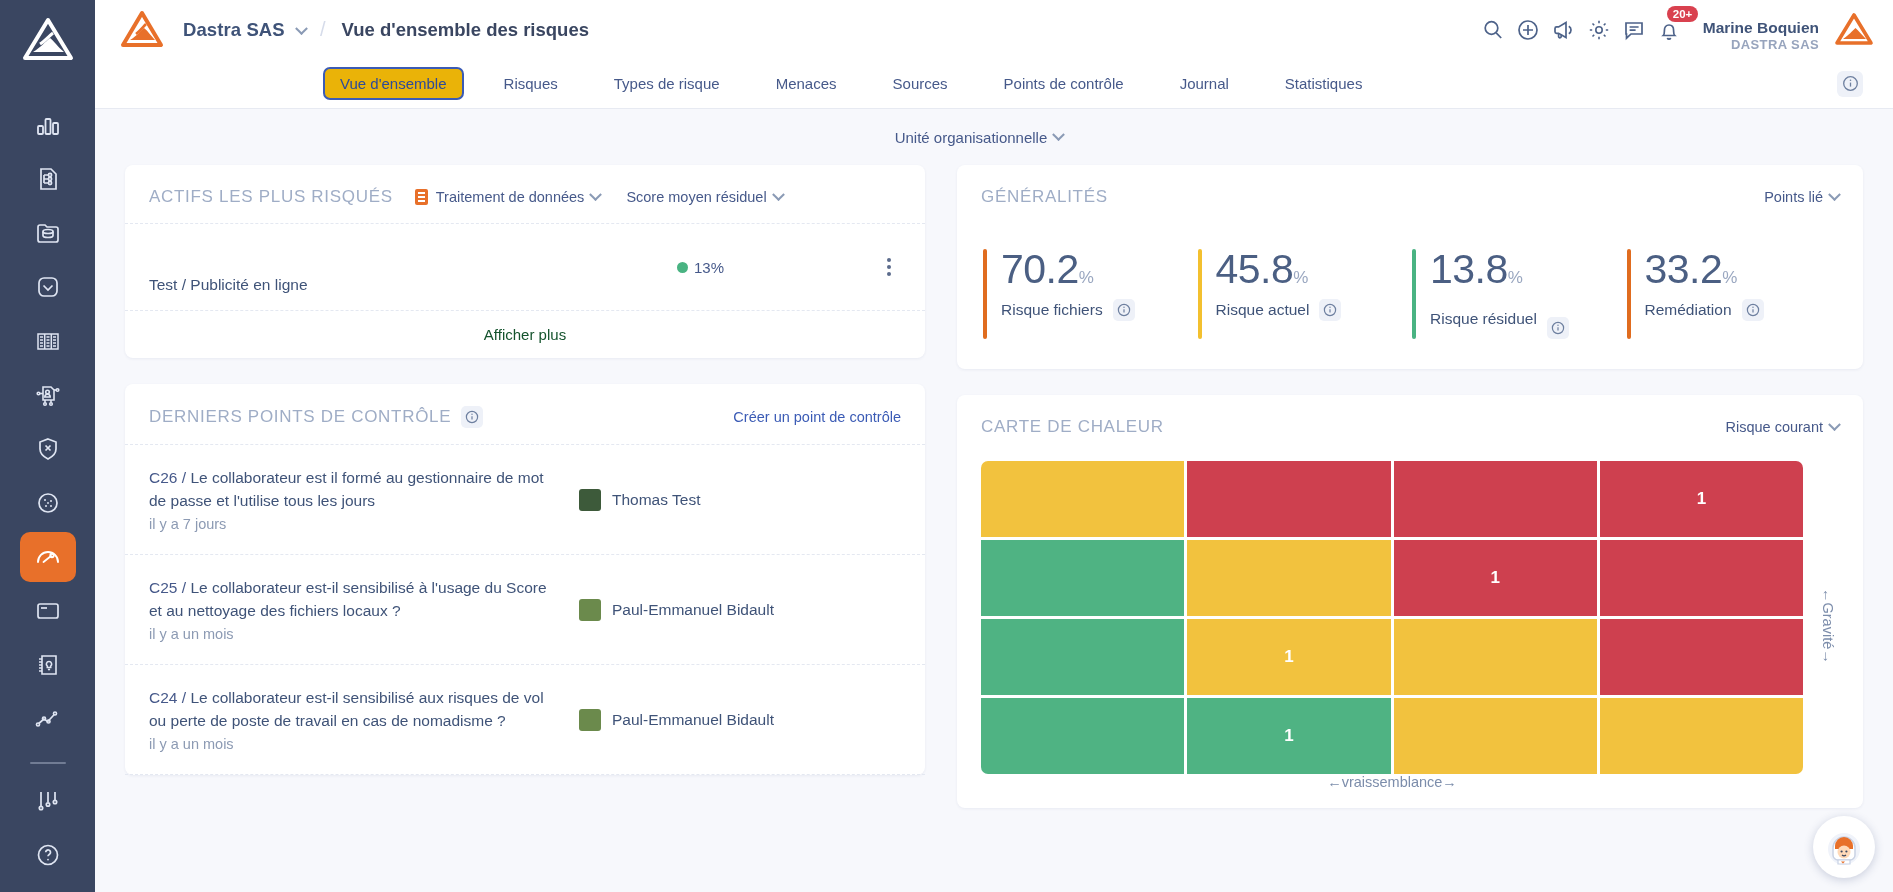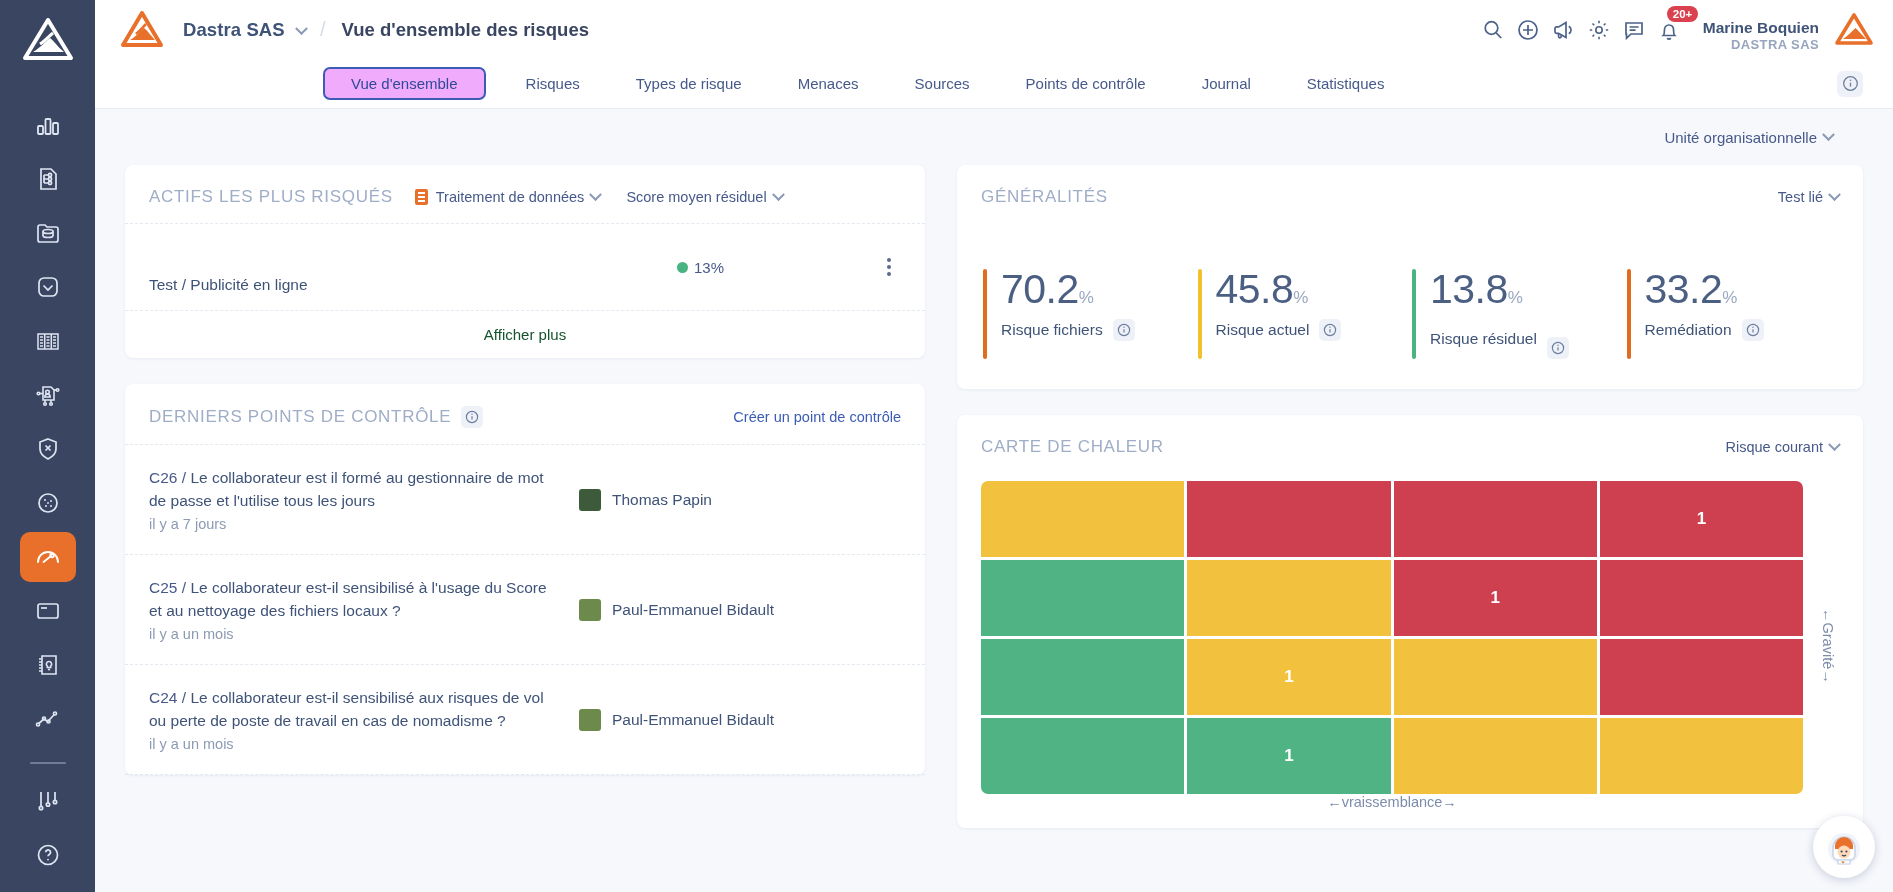--- a/index.html
+++ b/index.html
@@ -67,32 +67,32 @@
   .tabbar {
     height: 50px; background: #fff; display: flex; align-items: center;
     border-bottom: 1px solid #e7eaf2; padding-left: 228px; position: relative;
     flex: 0 0 50px;
   }
   .tab {
     font-size: 15px; color: #46598a; padding: 7px 16px; cursor: pointer;
     white-space: nowrap; margin-right: 24px; border-radius: 7px;
   }
   .tab.active {
-    border: 2px solid #3b5bb5; background: #f0abfc; color: #2d4a9a;
-    font-weight: 400; padding: 6px 26px;
+    border: 2px solid #3b5bb5; background: #eab308; color: #2d4a9a;
+    font-weight: 400; padding: 6px 15px;
   }
   .tab-info {
     position: absolute; right: 30px; width: 26px; height: 26px;
     border-radius: 6px; background: #eef1f8;
     display: flex; align-items: center; justify-content: center; cursor: pointer;
   }
 
   
   .content { flex: 1; overflow: hidden; padding: 0 30px; }
-  .filterrow { height: 56px; display: flex; align-items: center; justify-content: flex-end; }
+  .filterrow { height: 56px; display: flex; align-items: center; justify-content: center; }
   .filter-btn { font-size: 15px; color: #46598a; cursor: pointer; display: flex; align-items: center; margin-right: 30px; }
 
   .cols { display: flex; gap: 32px; }
   .col-left { width: 800px; flex: 0 0 800px; }
   .col-right { flex: 1; }
 
   .card { background: #fff; border-radius: 8px; box-shadow: 0 1px 3px rgba(40,60,110,.07); margin-bottom: 26px; }
   .card-head {
     display: flex; align-items: center; padding: 22px 24px 16px 24px;
     border-bottom: 1px dashed #e4e8f1;
@@ -132,21 +132,21 @@
   .cp-text { width: 400px; flex: 0 0 400px; }
   .cp-title { font-size: 15.5px; color: #3f5378; line-height: 1.48; }
   .cp-code { color: #46598a; }
   .cp-ago { font-size: 14.5px; color: #8c9ab3; margin-top: 3px; }
   .cp-user { display: flex; align-items: center; flex: 1; padding-left: 30px; }
   .av { width: 22px; height: 22px; border-radius: 3px; margin-right: 11px; flex: 0 0 22px; }
   .cp-uname { font-size: 15.5px; color: #3f5378; }
 
   
   .stats { display: flex; padding: 26px 24px 30px 24px; }
-  .stat { flex: 1; display: flex; padding-left: 2px; margin-top: 20px; }
+  .stat { flex: 1; display: flex; padding-left: 2px; }
   .stat-bar { width: 4px; border-radius: 2px; margin-right: 14px; flex: 0 0 4px; }
   .stat-val { font-size: 41px; color: #4b5f83; font-weight: 400; line-height: 1; letter-spacing: -.5px; }
   .stat-pct { font-size: 17px; color: #9aa7c0; }
   .stat-lbl { font-size: 15.5px; color: #3f5378; margin-top: 9px; display: flex; align-items: center; flex-wrap: wrap; }
 
   
   .hm-wrap { display: flex; padding: 8px 24px 18px 24px; }
   .hm-main { flex: 1; }
   .hm-grid { display: grid; grid-template-columns: repeat(4,1fr); gap: 3px; }
   .hm-cell {
@@ -477,21 +477,21 @@
             <div class="cp-row">
               <div class="cp-text">
                 <div class="cp-title">
                   <span class="cp-code">C26 /</span>
                   <span>Le collaborateur est il formé au gestionnaire de mot de passe et l'utilise tous les jours</span>
                 </div>
                 <div class="cp-ago">il y a 7 jours</div>
               </div>
               <div class="cp-user">
                 <span class="av" style="background:#3d5a3a"></span>
-                <span class="cp-uname">Thomas Papin</span>
+                <span class="cp-uname">Thomas Test</span>
               </div>
             </div>
 
             <div class="cp-row">
               <div class="cp-text">
                 <div class="cp-title">
                   <span class="cp-code">C25 /</span>
                   <span>Le collaborateur est-il sensibilisé à l'usage du Score et au nettoyage des fichiers locaux ?</span>
                 </div>
                 <div class="cp-ago">il y a un mois</div>
@@ -518,21 +518,21 @@
           </section>
         </div>
 
         <div class="col-right">
 
           <section class="card">
             <div class="card-head noborder">
               <span class="card-title">GÉNÉRALITÉS</span>
               <span style="flex:1"></span>
               <span class="head-ctl">
-                <span>Test lié</span>
+                <span>Points lié</span>
                 <i class="chev"></i>
               </span>
             </div>
 
             <div class="stats">
               <div class="stat">
                 <span class="stat-bar" style="background:#e06c1f"></span>
                 <div>
                   <div><span class="stat-val">70.2</span><span class="stat-pct">%</span></div>
                   <div class="stat-lbl">

